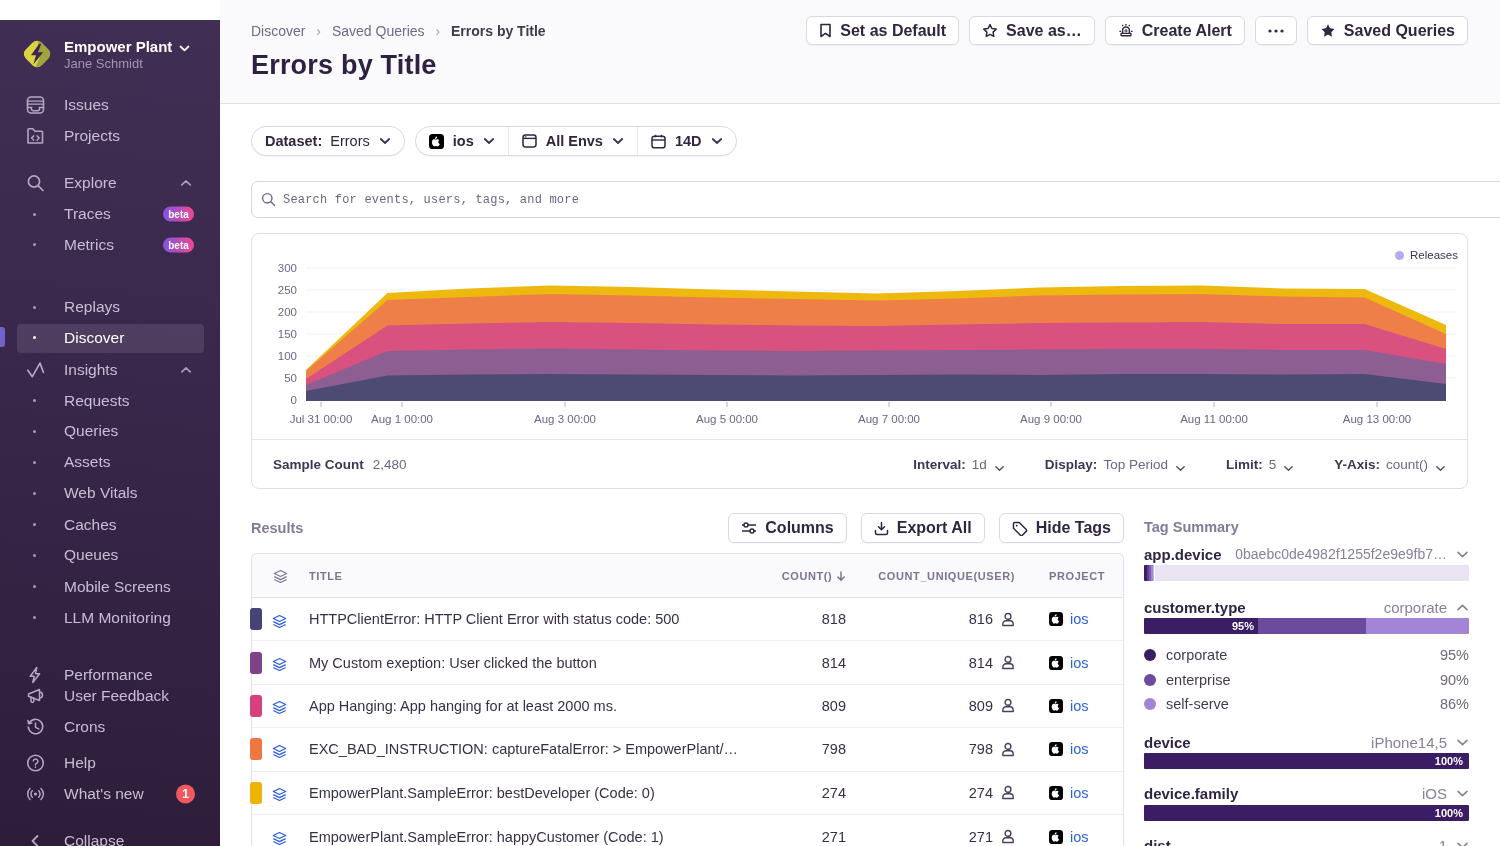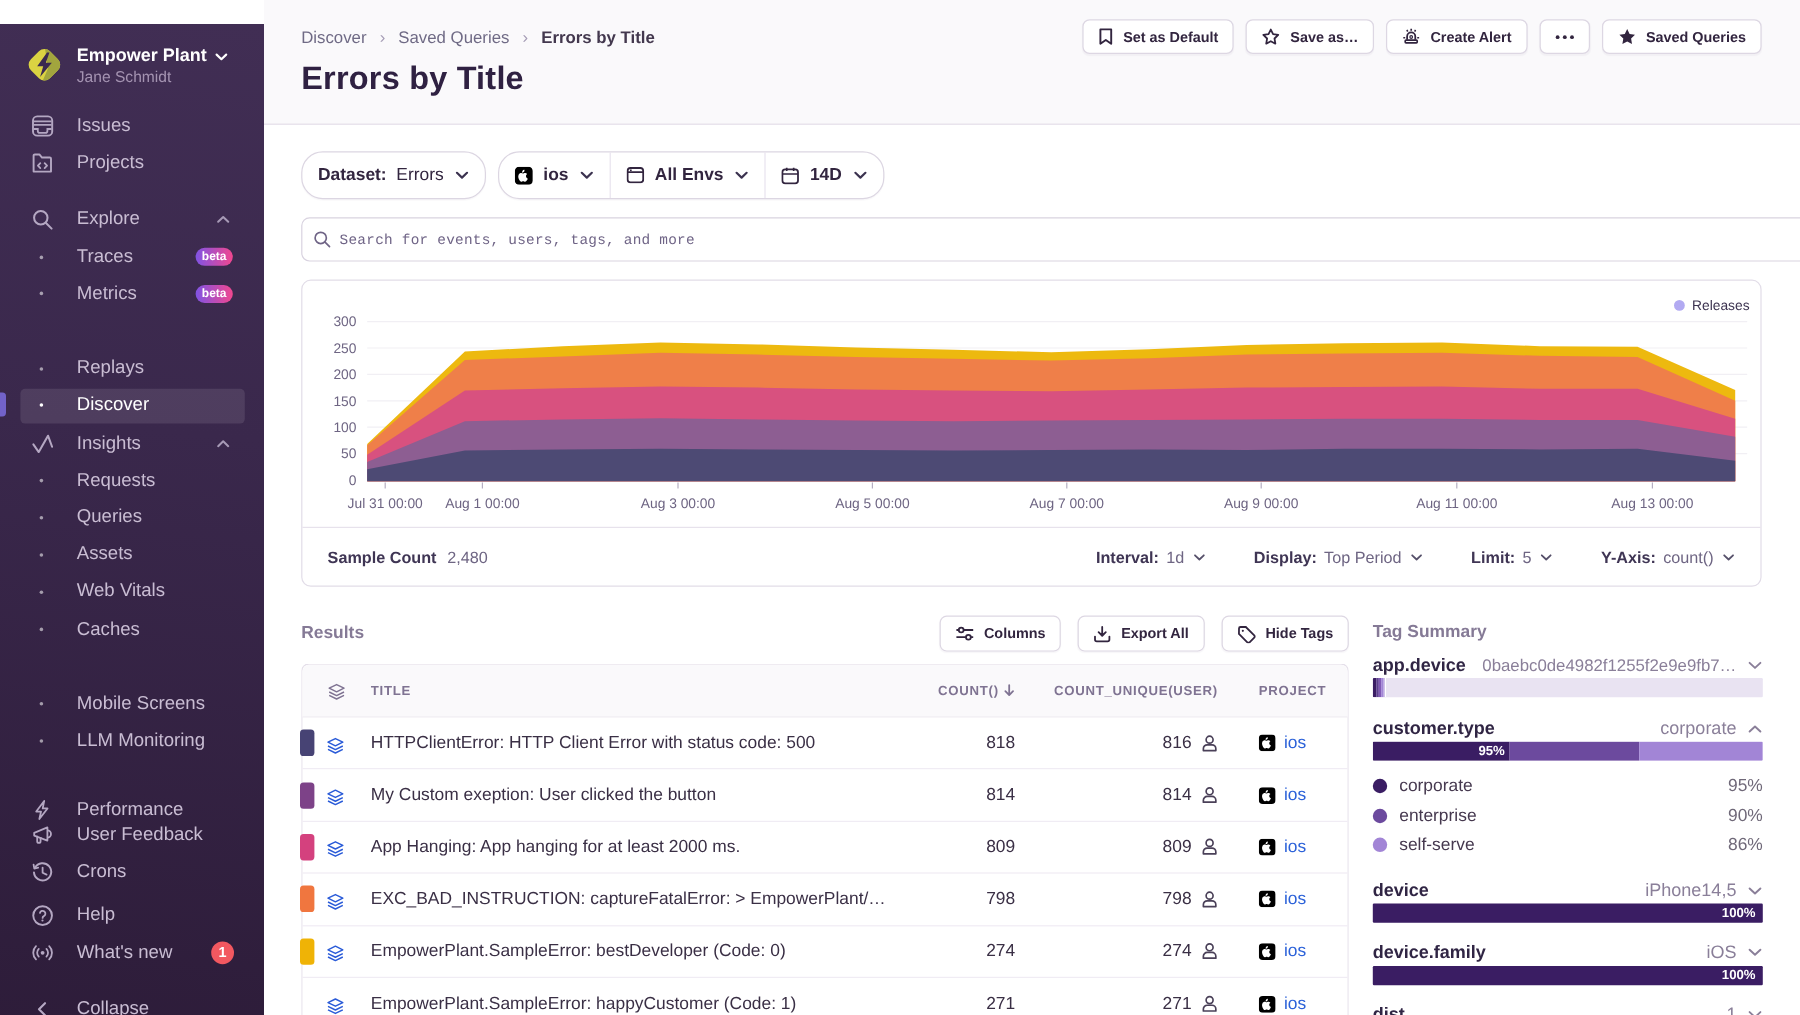--- a/index.html
+++ b/index.html
@@ -22,43 +22,43 @@
 .notch { position:absolute; left:0; top:5px; width:5px; height:20px; border-radius:0 3px 3px 0; background:#7262c9; }
 .beta { position:absolute; left:163px; top:50%; transform:translateY(-50%); width:31px; height:15px; border-radius:8px; background:linear-gradient(90deg,#8053e4,#f1478f); color:#fff; font-size:10px; font-weight:bold; text-align:center; line-height:15px; }
 .redbadge { position:absolute; left:176px; top:50%; transform:translateY(-50%); width:19px; height:19px; border-radius:50%; background:#f25860; color:#fff; font-size:12px; font-weight:bold; text-align:center; line-height:19px; }
 
 .pagehead { position:absolute; left:0; top:0; width:1280px; height:104px; background:#faf9fb; border-bottom:1px solid #e4dfe9; }
 .crumbs { position:absolute; left:31px; top:23px; font-size:14px; color:#6f6a85; }
 .crumbs .sep { margin:0 7px; color:#a59cb5; }
 .crumbs .cur { color:#43384e; font-weight:bold; }
 .h1 { position:absolute; left:31px; top:50px; font-size:27px; font-weight:bold; color:#2f2142; letter-spacing:.2px; }
 .topbtns { position:absolute; top:16px; right:32px; display:flex; }
-.btn { display:inline-flex; align-items:center; height:29px; background:#fff; border:1px solid #ddd7e3; border-radius:6px; padding:0 12px; font-size:12px; font-weight:bold; color:#32253f; box-shadow:0 1px 1px rgba(50,35,70,.04); white-space:nowrap;justify-content:flex-end; }
+.btn { display:inline-flex; align-items:center; height:29px; background:#fff; border:1px solid #ddd7e3; border-radius:6px; padding:0 12px; font-size:16px; font-weight:bold; color:#32253f; box-shadow:0 1px 1px rgba(50,35,70,.04); white-space:nowrap;justify-content:flex-end; }
 .btn svg { margin-right:8px; }
 .topbtns .btn { margin-left:10px; }
 
 .filters { position:absolute; left:31px; top:126px; display:flex; }
-.fgroup { display:flex; align-items:center; height:40px; background:#fff; border:1px solid #dcd6e2; border-radius:18px; box-shadow:0 1px 1px rgba(50,35,70,.04); font-size:14.5px; color:#32253f; }
+.fgroup { display:flex; align-items:center; height:30px; background:#fff; border:1px solid #dcd6e2; border-radius:18px; box-shadow:0 1px 1px rgba(50,35,70,.04); font-size:14.5px; color:#32253f; }
 .fgroup .seg { display:flex; align-items:center; padding:0 13px; height:100%; }
 .fgroup .seg + .seg { border-left:1px solid #e8e3ee; }
 .fgroup b { font-weight:bold; }
 .fchev { margin-left:9px; }
 
 .search { position:absolute; left:31px; top:181px; width:1470px; height:37px; background:#fff; border:1px solid #d9d3e0; border-radius:7px; }
 .search .mag { position:absolute; left:9px; top:10px; }
 .search .ph { position:absolute; left:31px; top:11px; font-family:"Liberation Mono",monospace; font-size:12px; color:#6f6486; letter-spacing:.2px; }
 
 .chartbox { position:absolute; left:31px; top:233px; width:1217px; height:256px; border:1px solid #e2dde8; border-radius:8px; background:#fff; }
 .legend { position:absolute; top:15px; right:9px; font-size:11.5px; color:#3c3350; }
 .legend .lc { display:inline-block; width:9px; height:9px; border-radius:50%; background:#b2aaf2; margin-right:6px; vertical-align:-1px; }
 .chartfoot { position:absolute; left:0; bottom:0; width:100%; height:49px; border-top:1px solid #e7e2ec; display:flex; align-items:center; font-size:13.5px; }
 .chartfoot .sc { margin-left:21px; font-weight:bold; color:#3f3554; }
 .chartfoot .scv { margin-left:9px; color:#6e6583; }
 .cfr { margin-left:auto; display:flex; align-items:center; margin-right:21px; }
-.cfr .cf { margin-left:40px; color:#6e6583; display:flex; align-items:center; }
+.cfr .cf { margin-left:40px; color:#6e6583; display:flex; align-items:flex-end; }
 .cfr .cf b { color:#3f3554; margin-right:6px; }
 
 .results-label { position:absolute; left:31px; top:520px; font-size:14.5px; font-weight:bold; color:#857a96; }
 .resbtns { position:absolute; left:0; top:513px; width:904px; display:flex; justify-content:flex-end; }
 .resbtns .btn { margin-left:14px; height:30px; }
 .rtable { position:absolute; left:31px; top:553px; width:873px; border:1px solid #e4dee9; border-radius:6px 6px 0 0; border-bottom:none; background:#fff; }
 .thead { display:flex; align-items:center; height:44px; background:#faf9fb; border-bottom:1px solid #e4dee9; border-radius:6px 6px 0 0; font-size:11px; font-weight:bold; color:#7f7392; letter-spacing:.6px; }
 .trow { display:flex; align-items:center; height:43.4px; border-bottom:1px solid #f0ecf4; font-size:14.5px; color:#3a2f45; position:relative; }
 .trow:last-child { border-bottom:none; }
 .c1 { width:57px; display:flex; }
@@ -177,20 +177,24 @@
       <span class="dot"></span>
       <span class="lbl">Assets</span>
     </div>
   <div class="sn" style="top:457.5px">
       <span class="dot"></span>
       <span class="lbl">Web Vitals</span>
     </div>
   <div class="sn" style="top:489px">
       <span class="dot"></span>
       <span class="lbl">Caches</span>
+    </div>
+  <div class="sn" style="top:519.5px">
+      <span class="dot"></span>
+      <span class="lbl">Queues</span>
     </div>
   <div class="sn" style="top:551px">
       <span class="dot"></span>
       <span class="lbl">Mobile Screens</span>
     </div>
   <div class="sn" style="top:582px">
       <span class="dot"></span>
       <span class="lbl">LLM Monitoring</span>
     </div>
 

